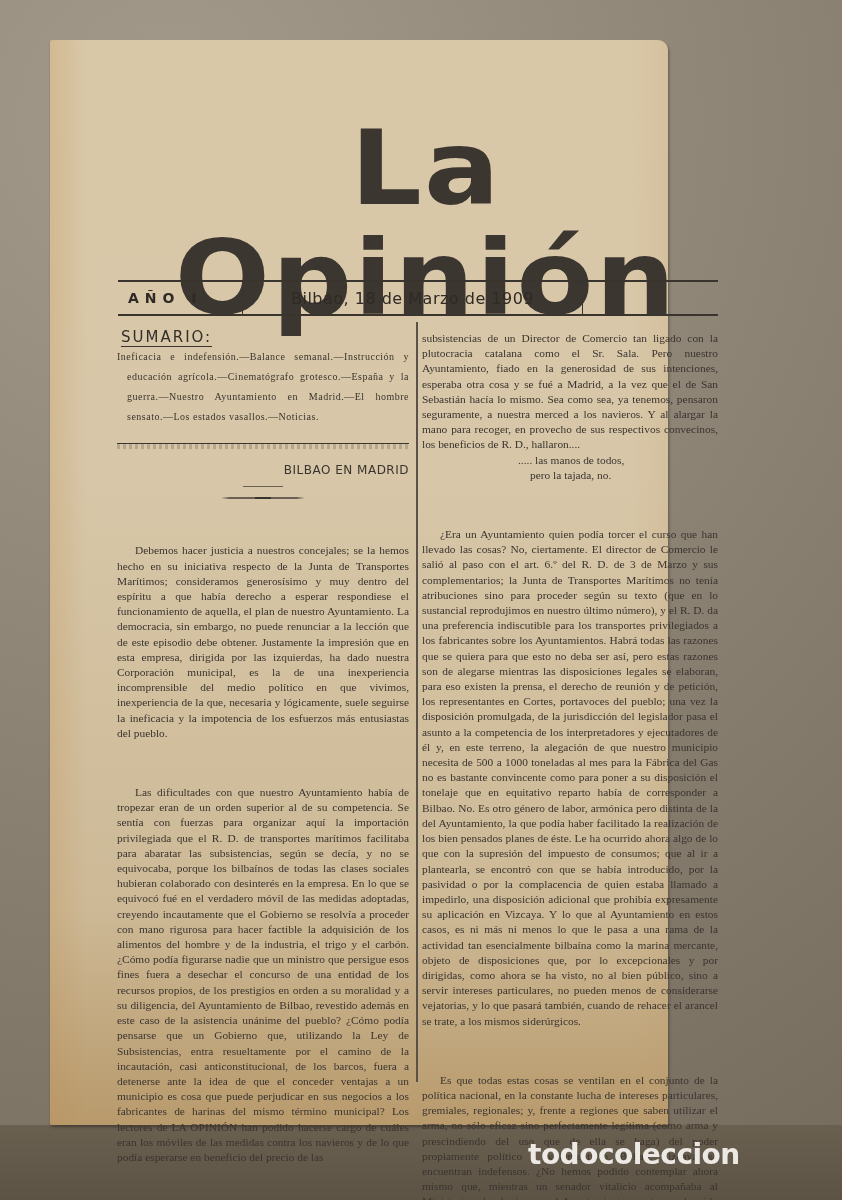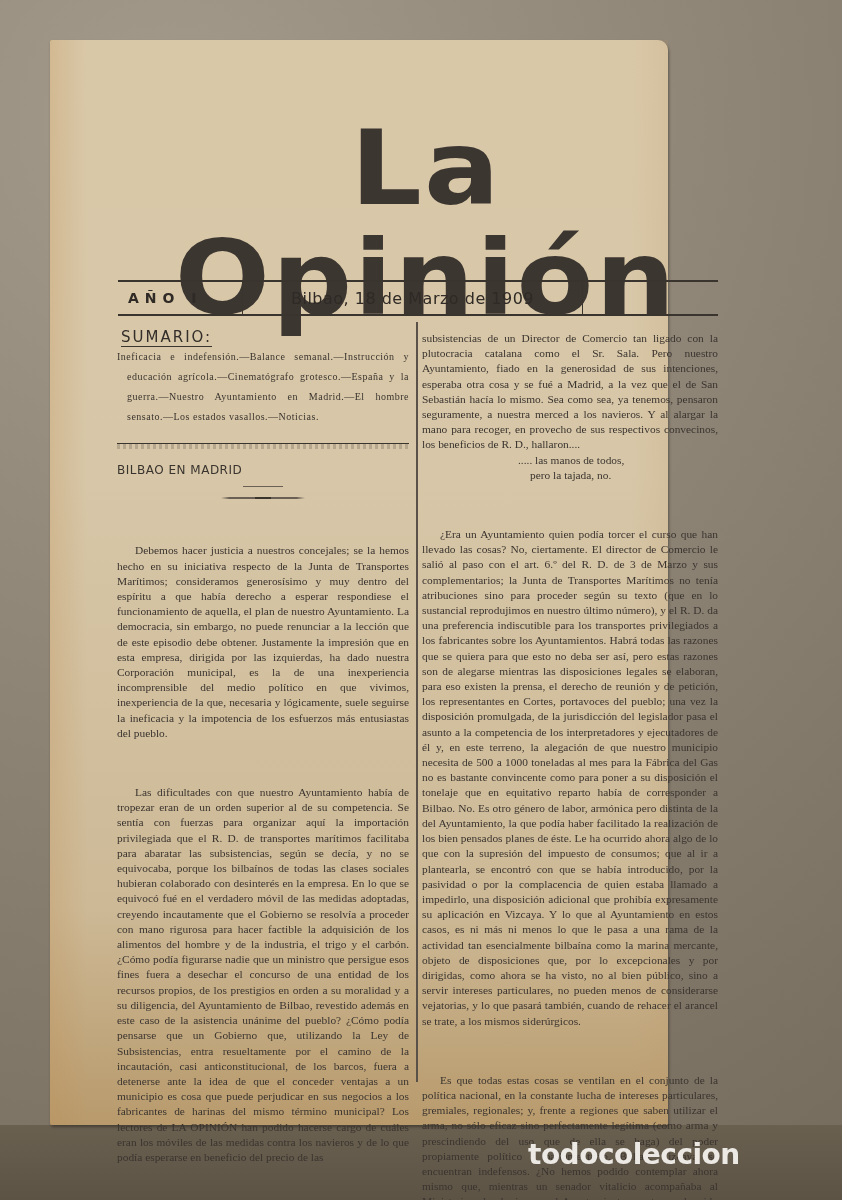--- a/index.html
+++ b/index.html
@@ -62,21 +62,21 @@
     display: inline-block; border-bottom: 1.5px solid #3a342e; margin-left: 4px; padding-bottom: 1px; color: #332e29;
   }
   .sumario-text {
     font-size: 10px; line-height: 20px;
     text-indent: -10px; padding-left: 10px; letter-spacing: 0.5px; color: #3a342e;
   }
   .rule-wavy {
     margin-top: 16px; border-top: 1.5px solid #3a342e; height: 6px;
     background: repeating-linear-gradient(90deg, rgba(80,70,60,0.25) 0 3px, transparent 3px 6px);
   }
-  .section-kicker { text-align: left; font-family: "DejaVu Sans", sans-serif; font-size: 12px; letter-spacing: 0.5px; margin-top: 14px; color: #3a342e; }
+  .section-kicker { text-align: right; font-family: "DejaVu Sans", sans-serif; font-size: 12px; letter-spacing: 0.5px; margin-top: 14px; color: #3a342e; }
   .kicker-rule { width: 40px; height: 1px; margin: 8px auto 0; background: #6a5f55; }
   .article-title { text-align: center; font-family: "Liberation Serif", serif; font-size: 22px; margin-top: 10px; color: #34302b; }
   .title-ornament { width: 84px; height: 2px; margin: 10px auto 12px; background: linear-gradient(90deg, transparent 0, #6a5f55 10%, #6a5f55 40%, #3a342e 40%, #3a342e 60%, #6a5f55 60%, #6a5f55 90%, transparent 100%); }
   .para { text-indent: 18px; margin-bottom: 0; margin-top: 44px; }
   .verse { padding-left: 96px; text-align: left; }
   .verse2 { padding-left: 108px; text-align: left; }
 
   .watermark {
     position: absolute; left: 528px; top: 1138px;
     font-family: "DejaVu Sans", sans-serif; font-weight: bold;

